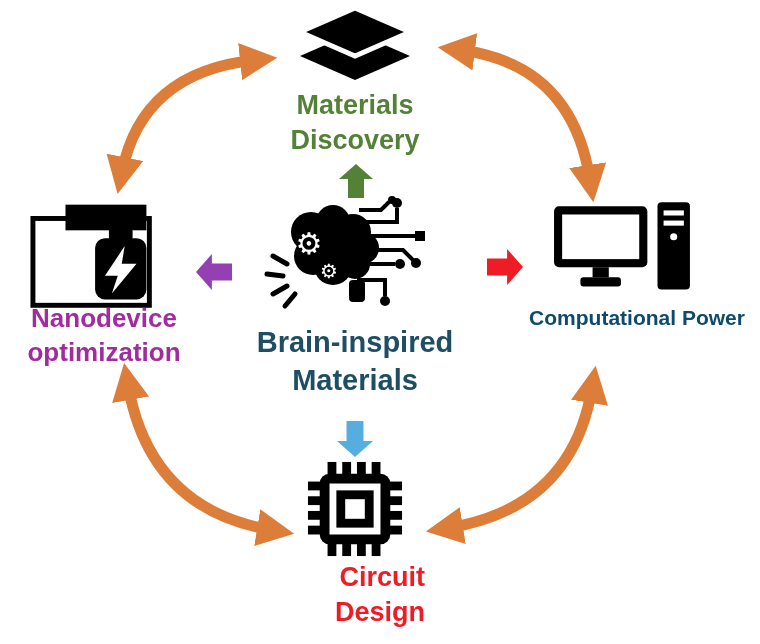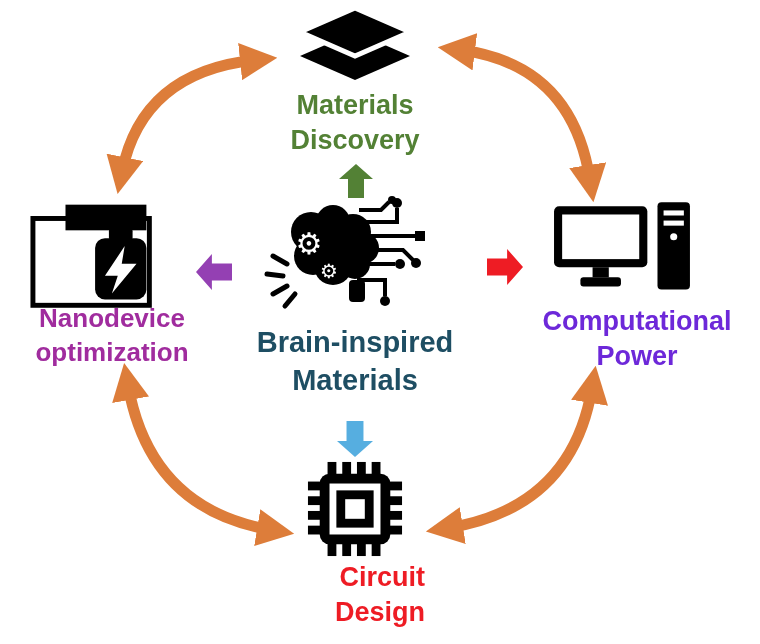--- a/index.html
+++ b/index.html
@@ -8,22 +8,22 @@
     font-family:"Liberation Sans", sans-serif;
     border-radius:13px;
   }
   .abs{position:absolute;}
   .label{
     position:absolute;font-weight:700;text-align:center;line-height:1.3;
     font-family:"Liberation Sans", sans-serif;white-space:normal;
   }
   .lbl-materials{left:255px;top:88px;width:200px;font-size:27px;color:#538135;}
   .lbl-center{left:235px;top:324px;width:240px;font-size:29px;color:#1E4E63;}
-  .lbl-nanodevice{left:1px;top:302px;width:206px;font-size:26px;color:#A02C9E;margin-left:8px;}
-  .lbl-computational{left:518px;top:304px;width:238px;font-size:27px;color:#6d28d9;}
+  .lbl-nanodevice{left:1px;top:302px;width:206px;font-size:26px;color:#A02C9E;}
+  .lbl-computational{left:518px;top:304px;width:238px;font-size:21px;color:#0c4a6e;}
   .lbl-circuit{left:285px;top:560px;width:140px;font-size:27px;color:#EE1C24;text-align:right;}
   svg{display:block;}
 </style>
 </head>
 <body>
 
 <div class="stage">
 
   <svg class="abs" style="left:0;top:0;" width="760" height="644" viewBox="0 0 760 644">
     <defs>

